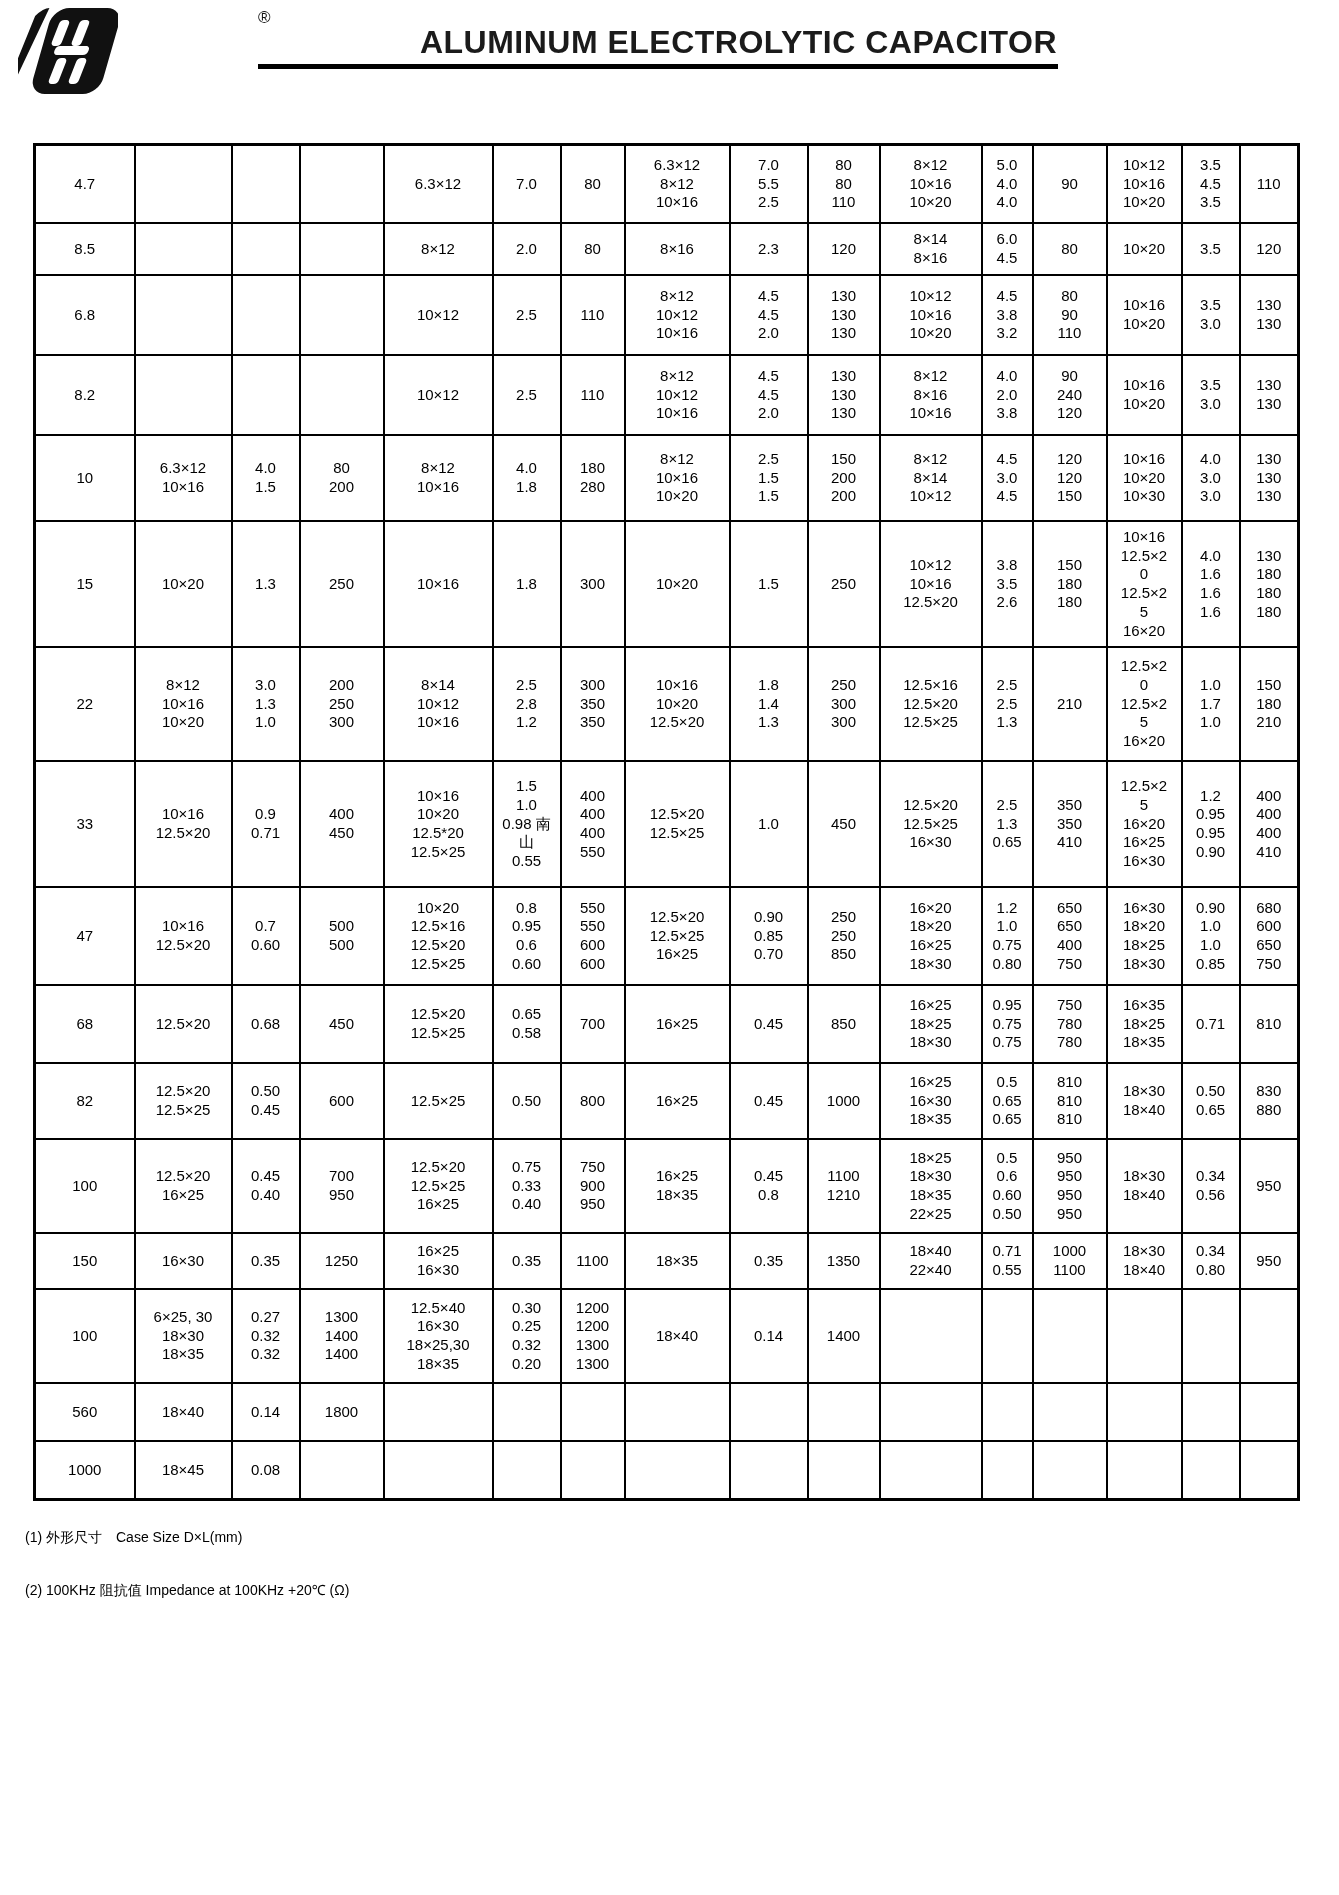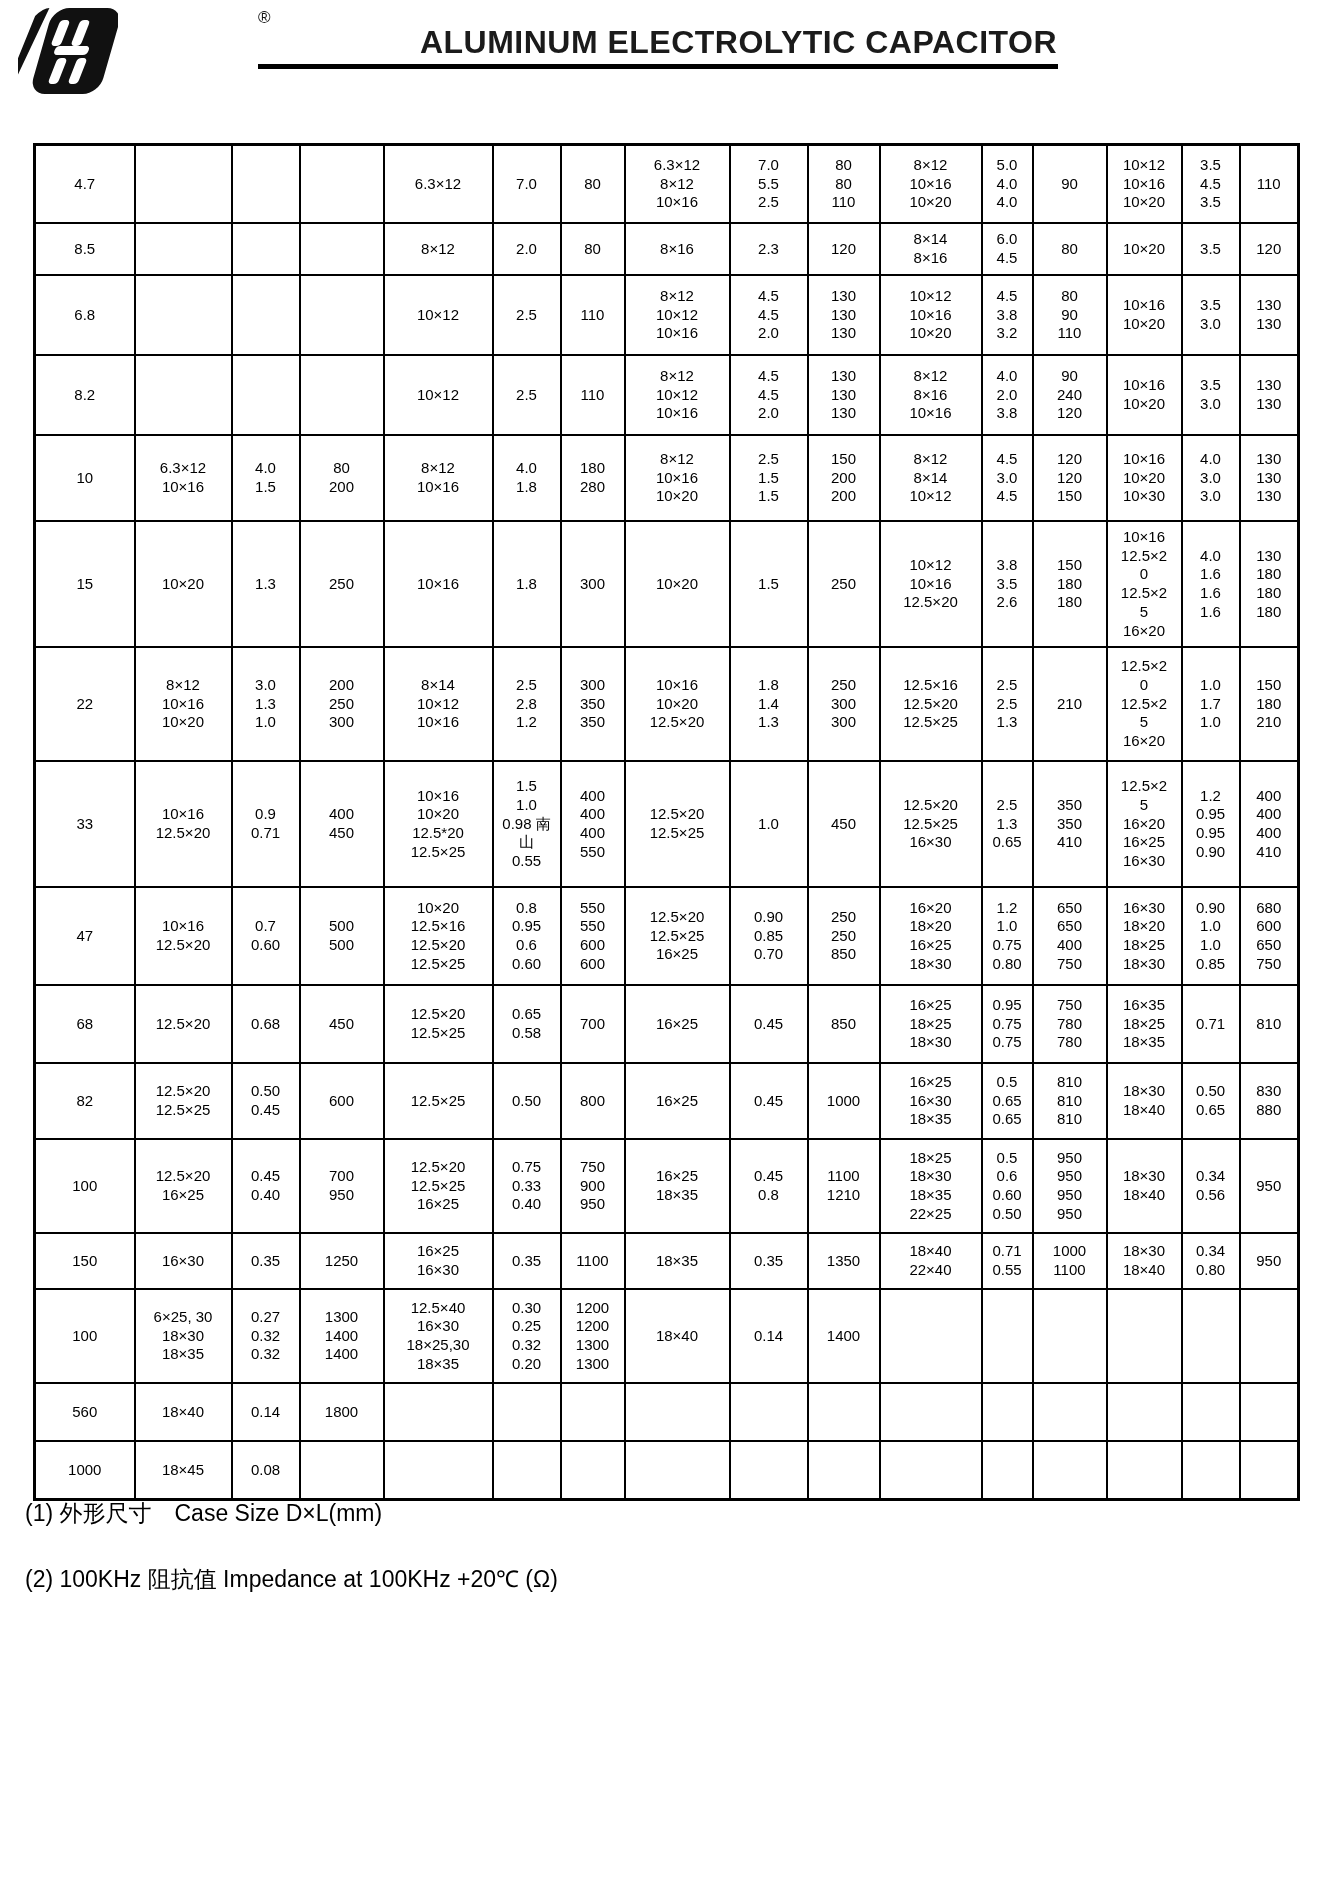--- a/index.html
+++ b/index.html
@@ -41,21 +41,21 @@
   tr:nth-child(11) td{height:68px;}
   tr:nth-child(12) td{height:86px;}
   tr:nth-child(13) td{height:48px;}
   tr:nth-child(14) td{height:86px;}
   tr:nth-child(15) td{height:50px;}
   tr:nth-child(16) td{height:50px;}
   tr:nth-child(17) td{height:26px;}
   tr:nth-child(18) td{height:26px;}
   
   .notes{position:absolute;left:25px;top:1498px;width:1100px;}
-  .note{font-size:23px;margin-bottom:33px;white-space:nowrap;}
+  .note{font-size:14px;margin-bottom:33px;white-space:nowrap;margin-top:31px;}
 </style>
 </head>
 <body>
 
 <div class="header">
   <div class="logo-wrap">
     <svg width="100" height="92" viewBox="0 0 100 92" aria-hidden="true">
       <g transform="skewX(-16) translate(24,0)">
         <path d="M-4,10 q6,-8 12,-8 l-16,86 q-6,0 -4,-10 z" fill="#111"></path>
         <rect x="12" y="2" width="70" height="86" rx="16" fill="#111"></rect>

